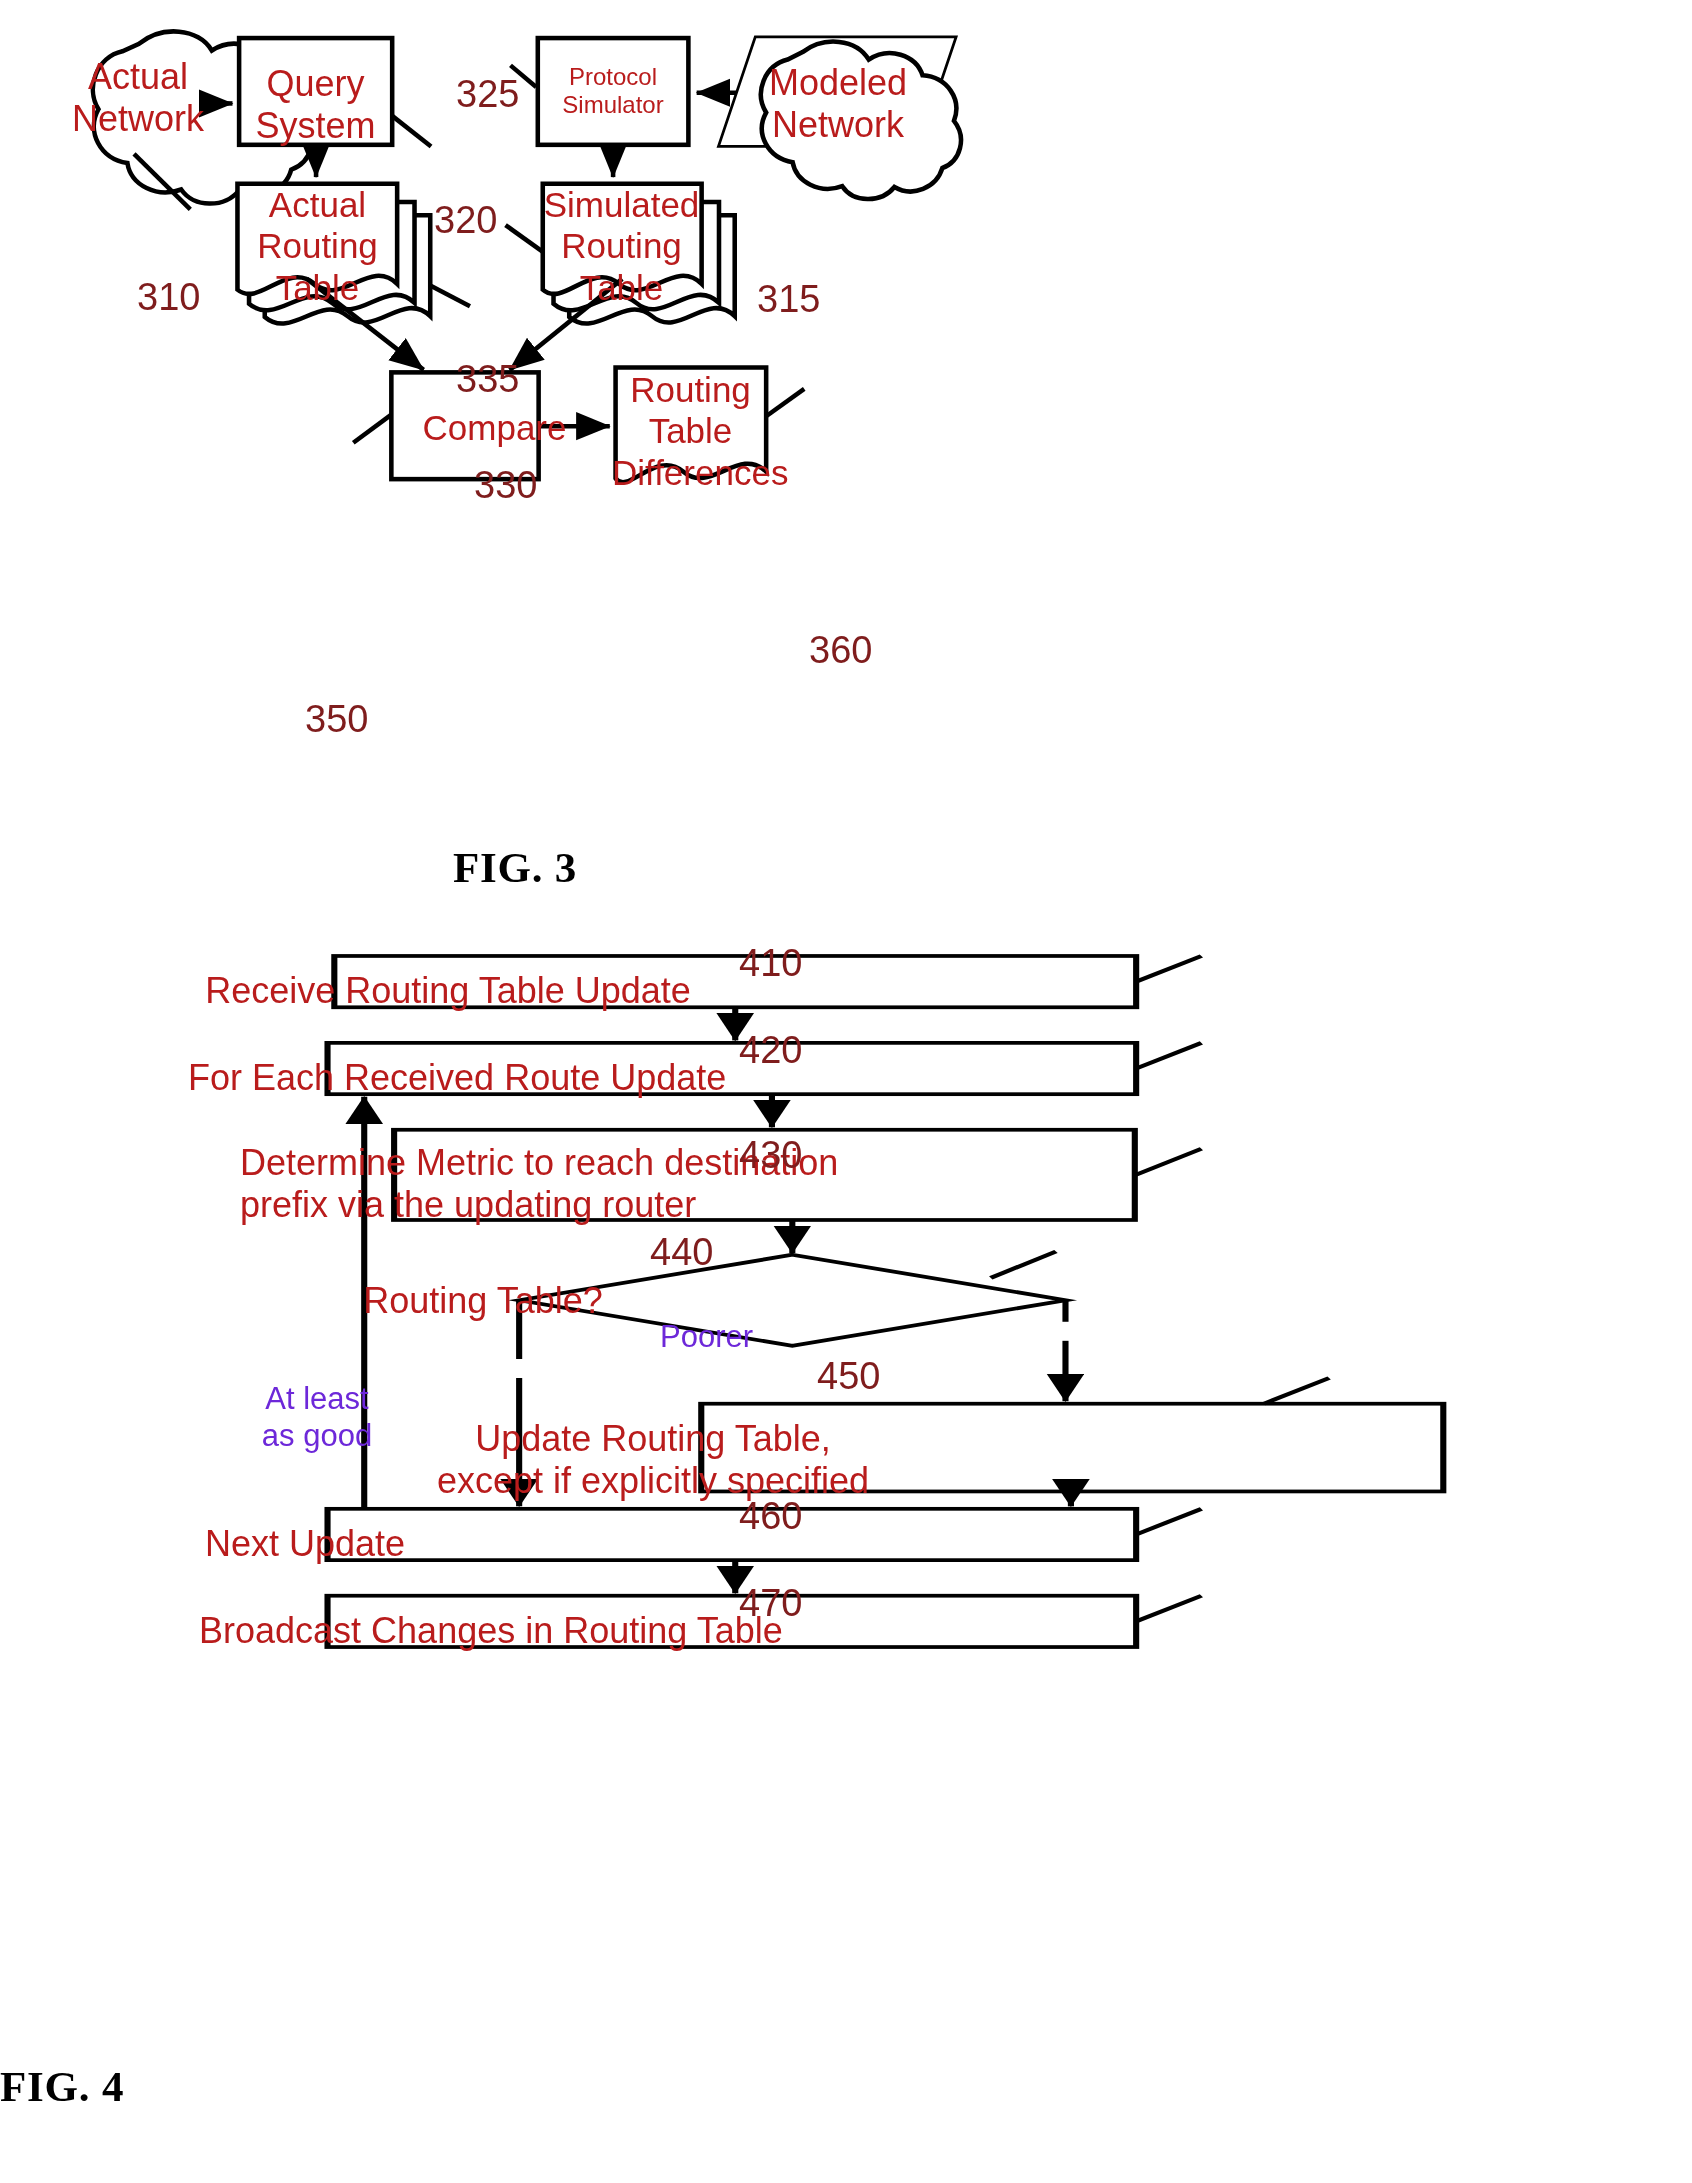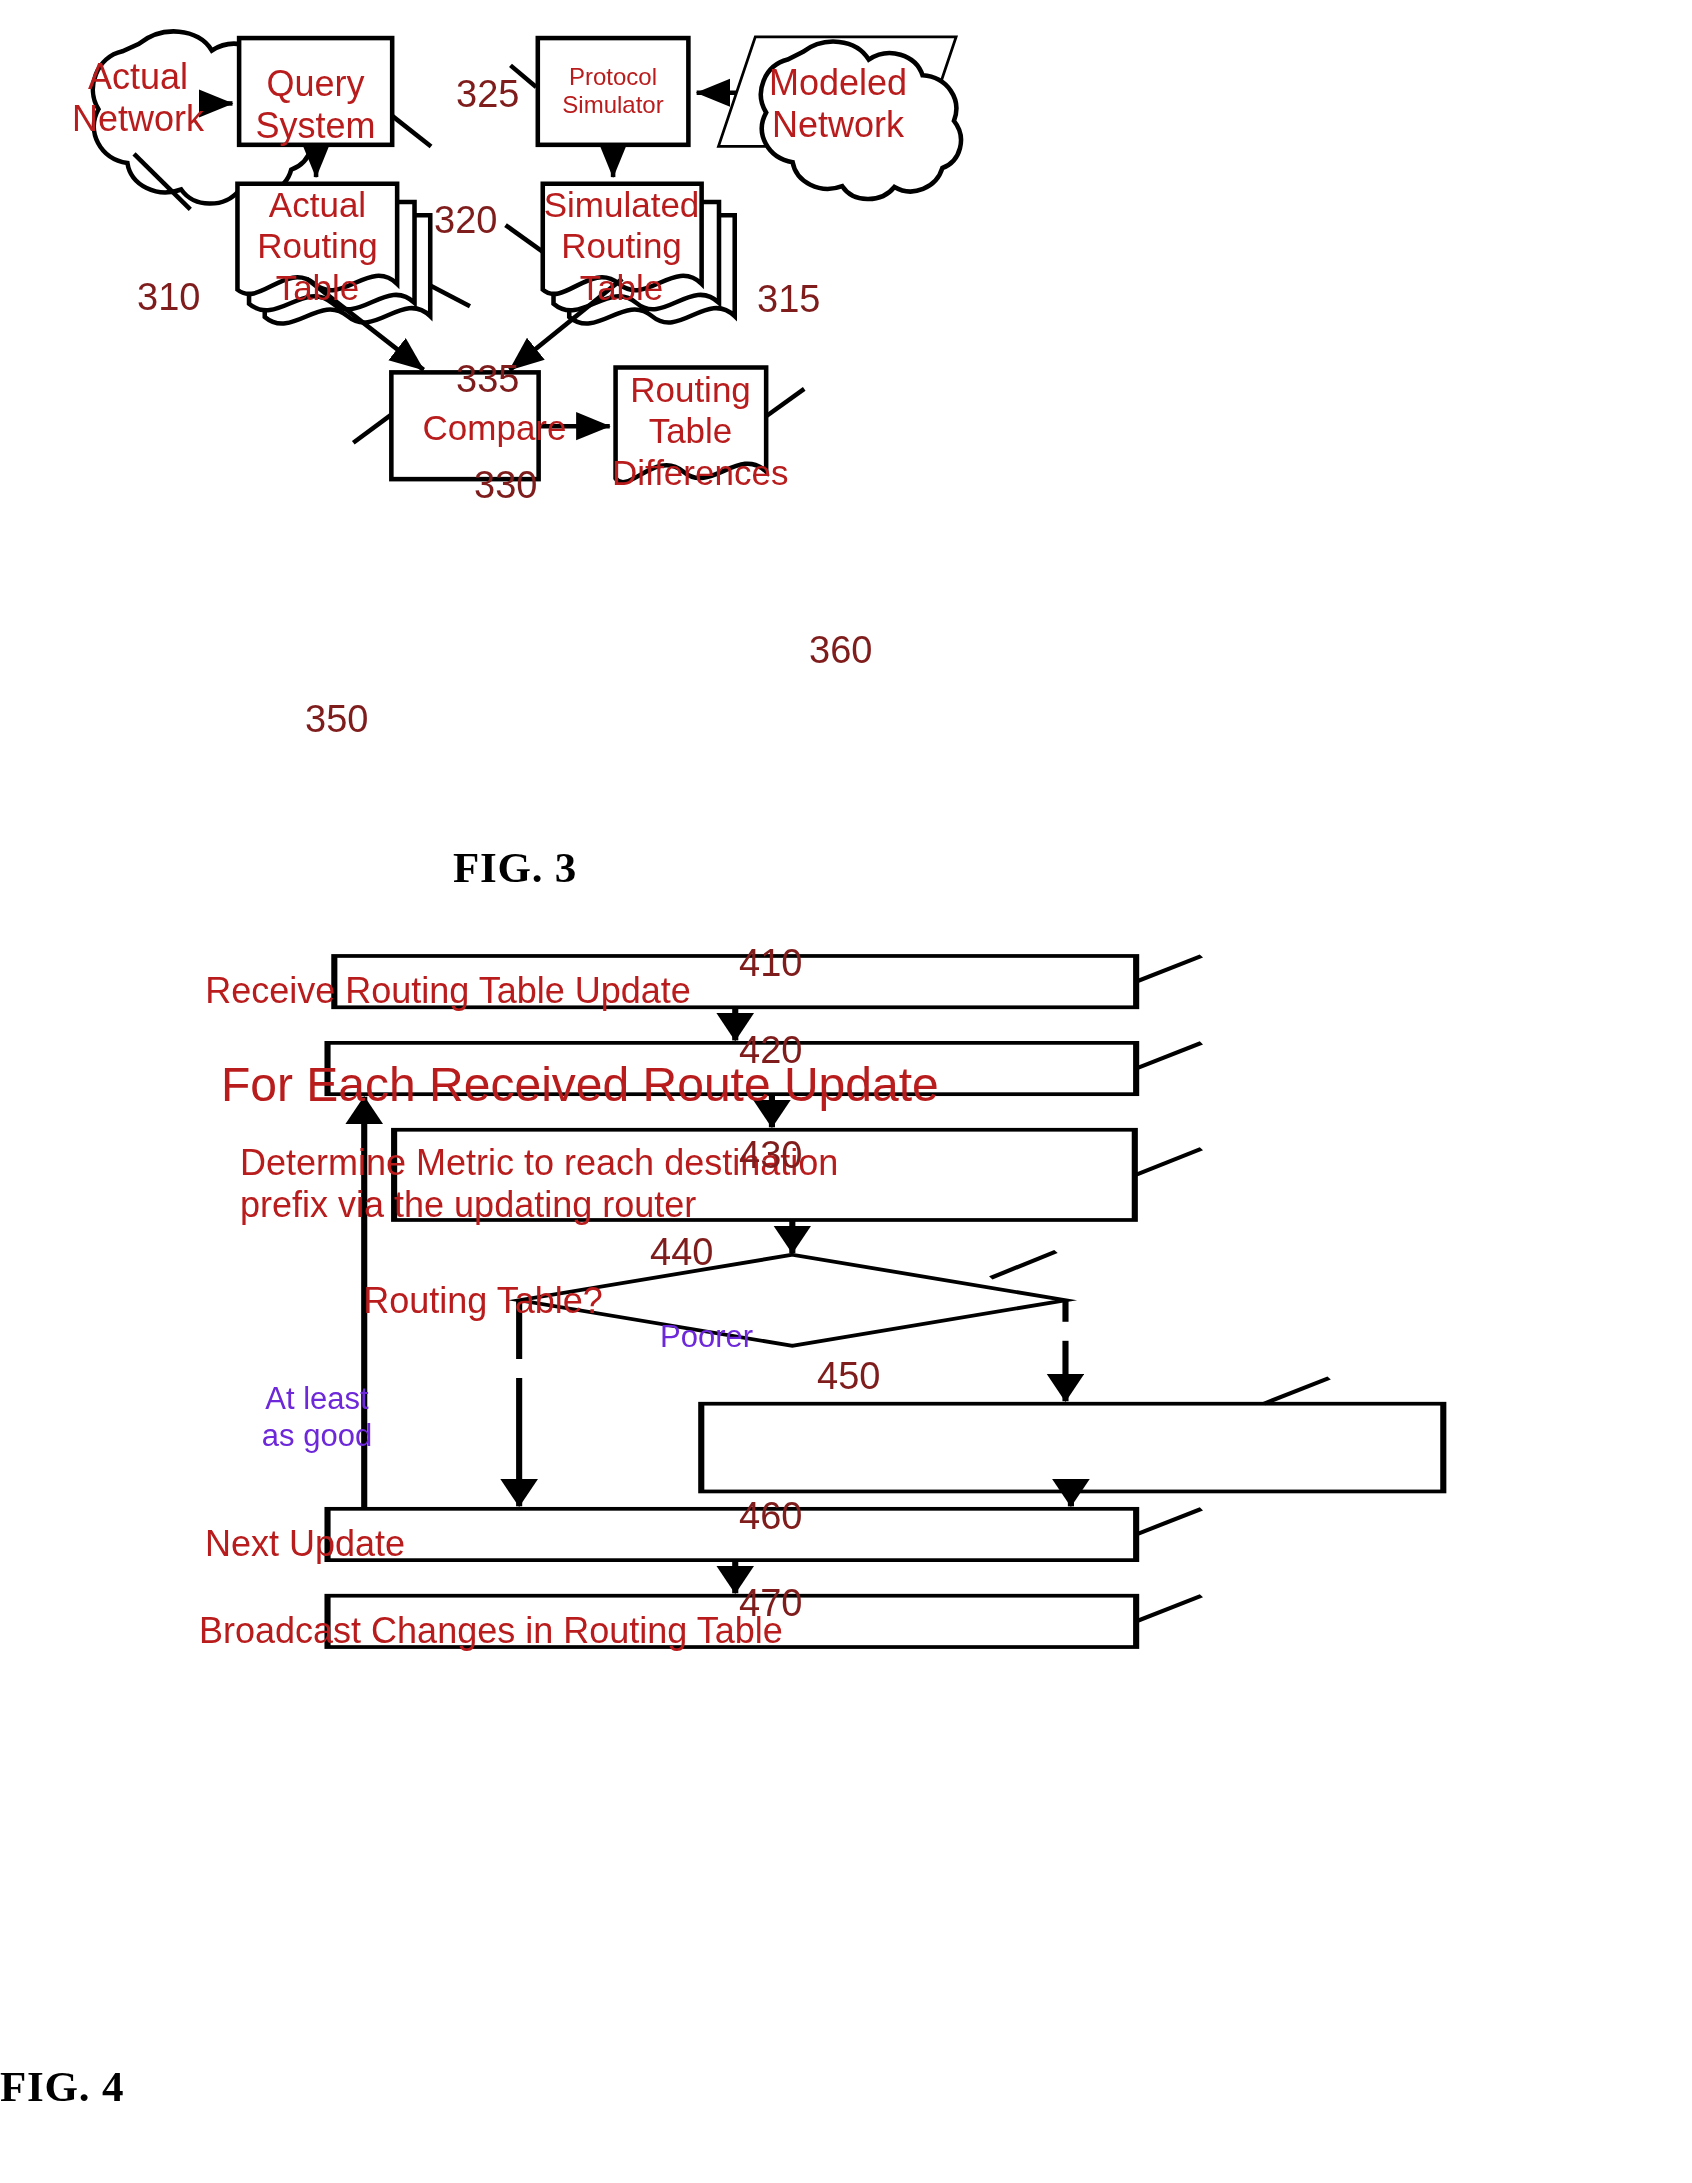--- a/index.html
+++ b/index.html
@@ -217,32 +217,34 @@
 
       <rect x="241" y="808" width="595" height="62" fill="#fff"></rect>
       <path d="M836,839 L884,808"></path>
 
       <path d="M268,703 L268,205" marker-end="url(#arrowhead)"></path>
     </g>
   </svg>
 
   <div class="lbl" style="left:204px; top:970px; width:488px; font-size:36px; text-align:center;">Receive Routing Table Update</div>
 
-  <div class="lbl" style="left:221px; top:1057px; width:492px; font-size:48px; text-align:left;">For Each Received Route Update</div>
+  <div class="lbl" style="left:188px; top:1057px; width:492px; font-size:36px; text-align:left;">For Each Received Route Update</div>
 
   <div class="lbl" style="left:240px; top:1142px; width:451px; font-size:36px; text-align:center;">Determine Metric to reach destination
 prefix via the updating router</div>
 
   <div class="lbl" style="left:358px; top:1280px; width:250px; font-size:36px; text-align:center;">Routing Table?</div>
 
   <div class="branch" style="left:660px; top:1318px; width:132px; text-align:left;">Poorer</div>
 
   <div class="branch" style="left:228px; top:1380px; width:178px; text-align:center;">At least
 as good</div>
 
+  <div class="lbl" style="left:427px; top:1418px; width:452px; font-size:36px; text-align:center;">Update Routing Table,
+except if explicitly specified</div>
 
   <div class="lbl" style="left:205px; top:1523px; width:492px; font-size:36px; text-align:left;">Next Update</div>
 
   <div class="lbl" style="left:199px; top:1610px; width:492px; font-size:36px; text-align:center;">Broadcast Changes in Routing Table</div>
 
   <div class="ref" style="left:739px; top:942px;">410</div>
   <div class="ref" style="left:739px; top:1029px;">420</div>
   <div class="ref" style="left:739px; top:1134px;">430</div>
   <div class="ref" style="left:650px; top:1231px;">440</div>
   <div class="ref" style="left:817px; top:1355px;">450</div>

